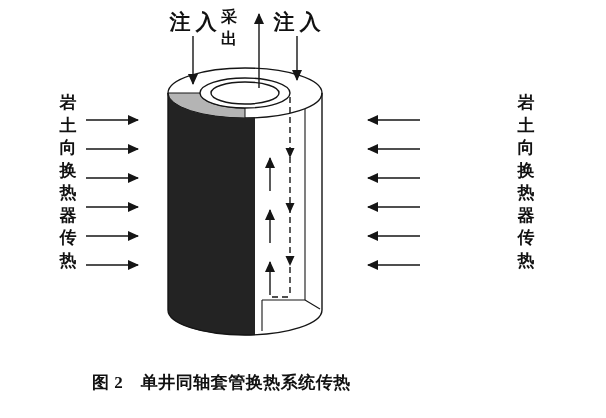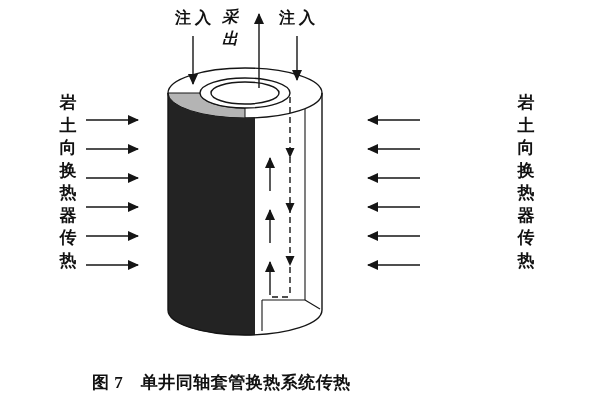--- a/index.html
+++ b/index.html
@@ -26,28 +26,26 @@
   
   .label { position: absolute; color: #111; font-weight: 700; }
   .vtext {
     width: 20px;
     font-size: 17px;
     line-height: 22.5px;
     text-align: center;
     word-break: break-all;
     margin-left: 34px;
   }
-  .htext { font-size: 16px; text-align: center; }
+  .htext { font-size: 21px; text-align: center; }
   .vsmall {
     width: 18px;
     font-size: 16px;
     line-height: 22px;
-    text-align: center;
     word-break: break-all;
-    font-style: italic;
   }
   .caption { font-size: 17px; letter-spacing: 0.5px; white-space: nowrap; }
 </style>
 </head>
 <body>
 
 <div class="stage">
 
   <svg width="606" height="418" viewBox="0 0 606 418">
     <defs>
@@ -110,15 +108,15 @@
   <div class="label htext" style="left:166px; top:8px; width:54px;">注 入</div>
 
   <div class="label vsmall" style="left:221px; top:6px;">采出</div>
 
   <div class="label htext" style="left:270px; top:8px; width:54px;">注 入</div>
 
   <div class="label vtext" style="left:24px; top:92px;">岩土向换热器传热</div>
 
   <div class="label vtext" style="left:482px; top:92px;">岩土向换热器传热</div>
 
-  <div class="label caption" style="left:92px; top:371px;">图 7　单井同轴套管换热系统传热</div>
+  <div class="label caption" style="left:92px; top:371px;">图 2　单井同轴套管换热系统传热</div>
 
 </div>
 
 </body></html>

